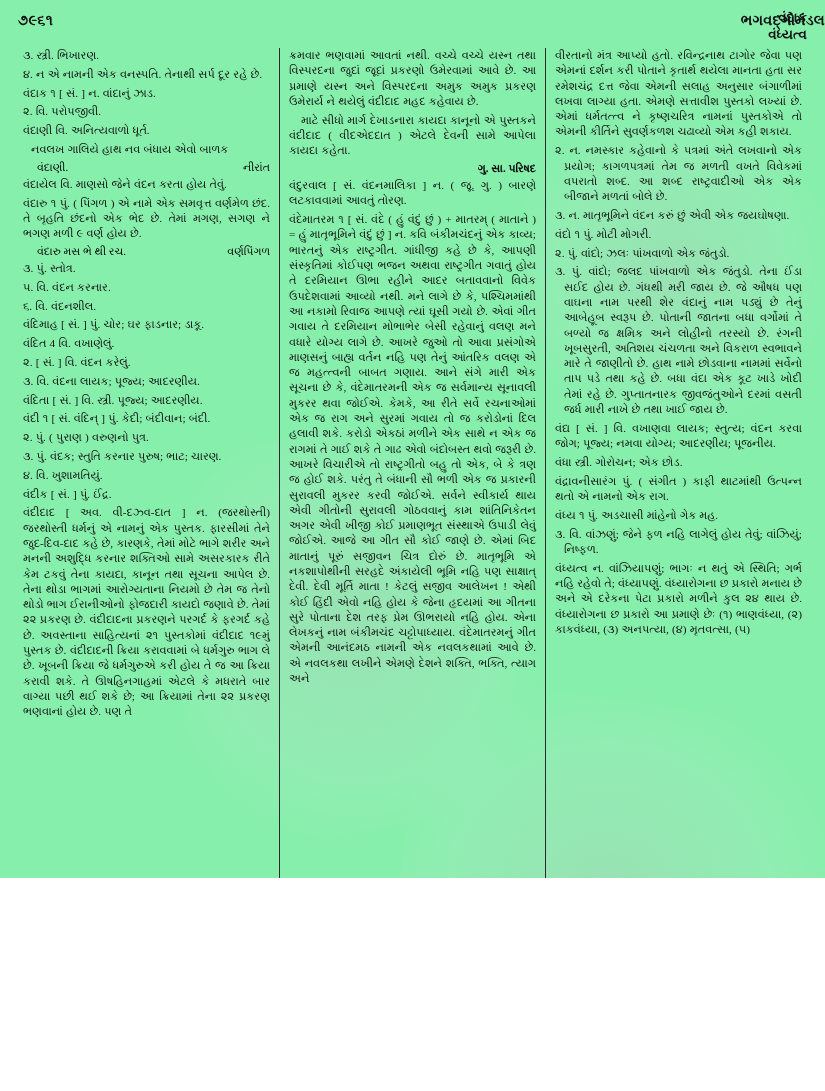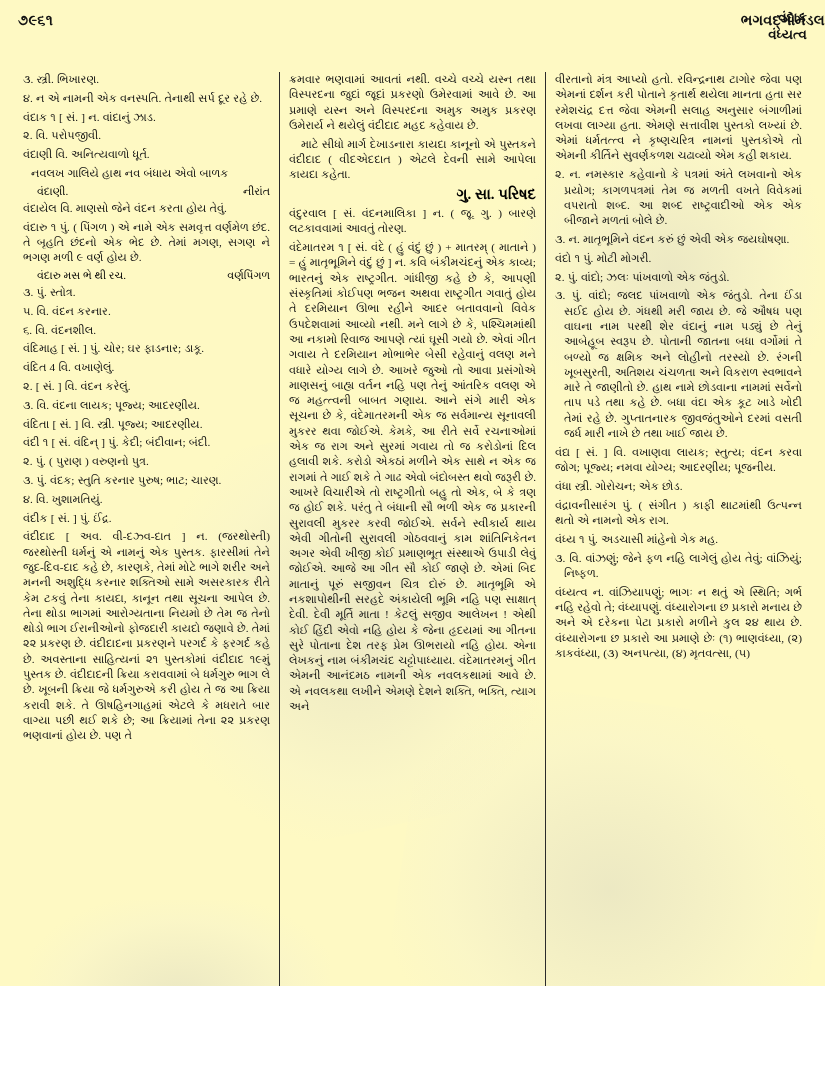--- a/index.html
+++ b/index.html
@@ -6,22 +6,22 @@
     margin: 0;
     padding: 0;
     background: #ffffff;
   }
   body {
     font-family: "Liberation Serif", "DejaVu Serif", serif;
   }
   .page {
     position: relative;
     width: 825px;
-    height: 986px;
-    background: #fef9c3;
+    height: 878px;
+    background: #86efac;
     overflow: hidden;
     box-sizing: border-box;
   }
   
   .scan-blotch {
     position: absolute;
     pointer-events: none;
     background: radial-gradient(ellipse at center, rgba(195,195,195,0.30) 0%, rgba(225,225,225,0.12) 55%, rgba(255,255,255,0) 78%);
     z-index: 0;
   }
@@ -76,21 +76,20 @@
     height: 1035px;
     padding: 0 14px 0 14px;
     box-sizing: border-box;
   }
   .col {
     flex: 1 1 0;
     position: relative;
     padding: 0 9px;
     box-sizing: border-box;
     overflow: hidden;
-    margin-top: 24px;
   }
   .col + .col {
     border-left: 1.4px solid #2b2b2b;
   }
 
   .entry {
     margin: 0 0 3.5px 0;
     font-size: 11.3px;
     line-height: 1.355;
     color: #101010;
@@ -108,21 +107,21 @@
   .entry.quote {
     padding-left: 14px;
     text-indent: -6px;
   }
   .hw {
     font-weight: normal;
   }
   .cite {
     display: block;
     text-align: right;
-    font-size: 15px;
+    font-size: 11px;
     font-weight: bold;
     margin-top: 0px;
     margin-bottom: 3px;
   }
   .illus {
     display: flex;
     justify-content: space-between;
     align-items: baseline;
     font-size: 11px;
     padding-left: 14px;

